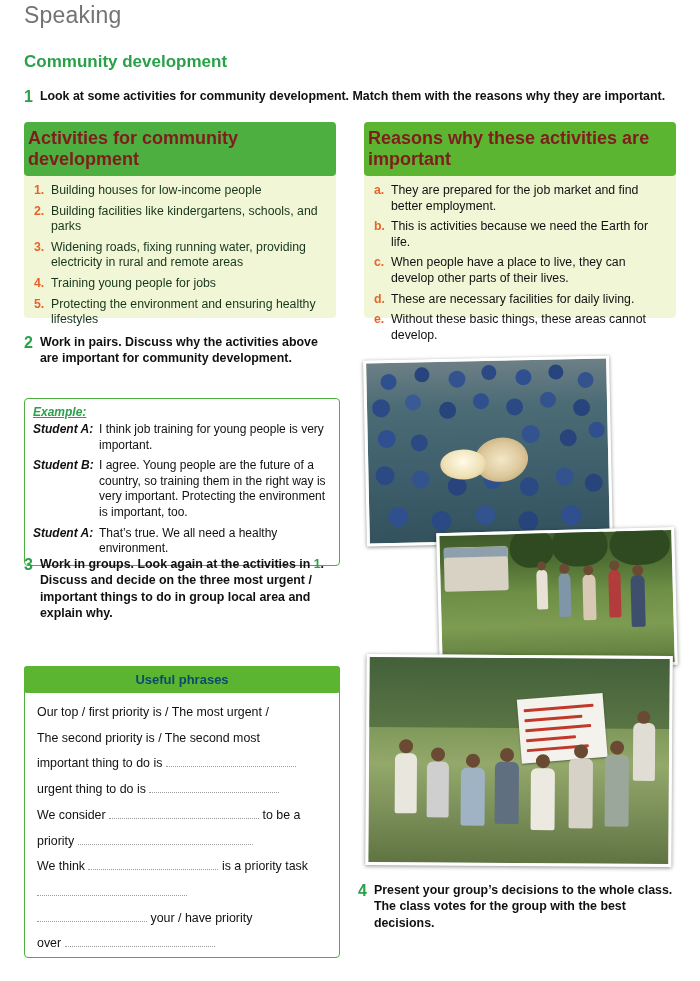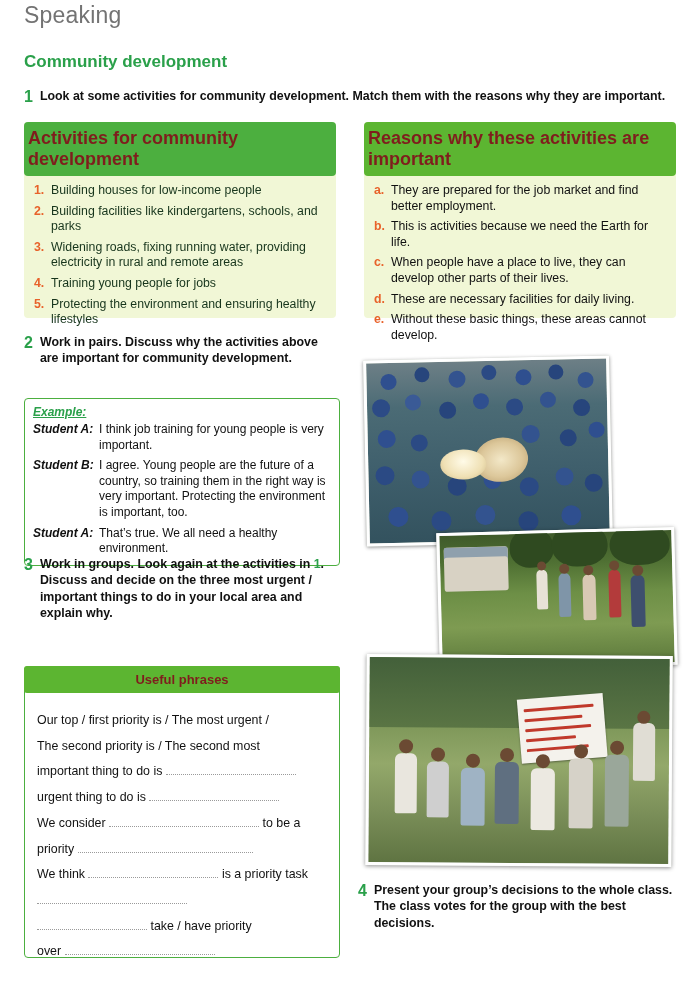--- a/index.html
+++ b/index.html
@@ -181,27 +181,27 @@
     top: 666px;
     width: 316px;
     height: 292px;
     border: 1.4px solid #4caf3f;
     border-radius: 4px;
     box-sizing: border-box;
     background: #ffffff;
   }
   .phrases-header {
     background: #5cb531;
-    color: #7f1d1d;
+    color: #0c4a6e;
     font-weight: bold;
     font-size: 13px;
     text-align: center;
     padding: 6px 4px;
     border-radius: 3px;
-    margin: -1px -1px 8px -1px;
+    margin: -1px -1px 0 -1px;
   }
   .phrases-body {
     padding: 9px 12px;
     font-size: 12.4px;
     line-height: 1.75;
     color: #111;
   }
   .phrases-body p { margin: 0 0 4px 0; }
   .blank {
     display: inline-block;
@@ -337,35 +337,35 @@
       <span class="line-text">I agree.  Young people are the future of a country, so training them in the right way is very important. Protecting the environment is important, too.</span>
     </div>
     <div class="dialog-row">
       <span class="speaker">Student A:</span>
       <span class="line-text">That’s true. We all need a healthy environment.</span>
     </div>
   </div>
 
   <div class="task3">
     <span class="task-num">3</span>
-    <span class="task-text"><span>Work in groups. Look again at the activities in </span><span class="inline-num">1</span><span>. Discuss and decide on the three most urgent / important things to do in your local area and explain why.</span></span>
+    <span class="task-text"><span>Work in groups. Look again at the activities in </span><span class="inline-num">1</span><span>. Discuss and decide on the three most urgent / important things to do in group local area and explain why.</span></span>
   </div>
 
   <div class="phrases-box">
     <div class="phrases-header">Useful phrases</div>
     <div class="phrases-body">
       <p><span>Our top / first priority is / The most urgent /</span></p>
       <p><span>The second priority is / The second most</span></p>
       <p><span>important  thing to do is</span> <span class="blank b-md"></span></p>
       <p><span>urgent thing to do is</span> <span class="blank b-md"></span></p>
       <p><span>We consider</span> <span class="blank b-lg"></span> <span>to be a</span></p>
       <p><span>priority</span> <span class="blank b-xl"></span></p>
       <p><span>We think</span> <span class="blank b-md"></span> <span>is a priority task</span></p>
       <p><span class="blank b-lg"></span></p>
-      <p><span class="blank b-sm"></span> <span>take / have priority</span></p>
+      <p><span class="blank b-sm"></span> <span>your / have priority</span></p>
       <p><span>over</span> <span class="blank b-lg"></span></p>
     </div>
   </div>
 
   <div class="photo" id="photo-1">
     <div class="p1-bg"></div>
     <div class="p1-crowd">
       <div class="dot" style="left:6%;top:6%;width:16px;height:16px;background:#2f4f8f;"></div>
       <div class="dot" style="left:20%;top:3%;width:15px;height:15px;background:#27457c;"></div>
       <div class="dot" style="left:34%;top:5%;width:17px;height:17px;background:#33538f;"></div>

